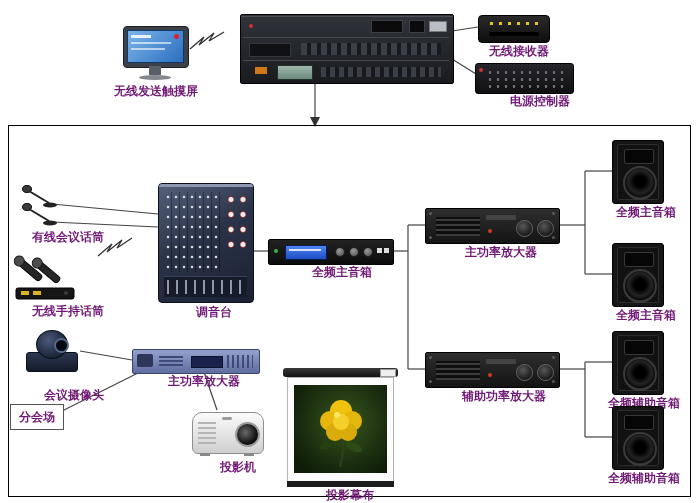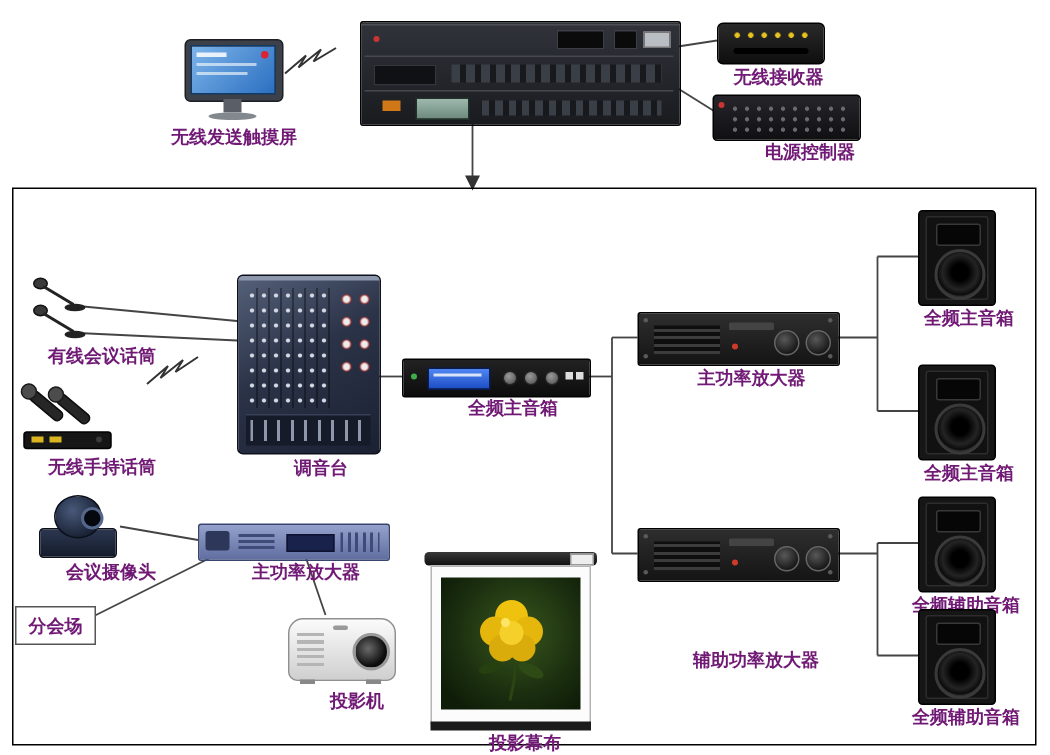--- a/index.html
+++ b/index.html
@@ -112,21 +112,21 @@
   <div class="lbl" style="left:478px;top:94px;width:92px;">电源控制器</div>
 
   <div class="lbl" style="left:14px;top:230px;width:90px;">有线会议话筒</div>
   <div class="lbl" style="left:10px;top:304px;width:94px;">无线手持话筒</div>
 
   <div class="dev" style="left:24px;top:330px;width:56px;height:42px;">
     <div class="part" style="left:2px;top:22px;width:50px;height:18px;background:linear-gradient(#2c3750,#141b2b);border:1px solid #0a0f1a;border-radius:3px;"></div>
     <div class="part" style="left:12px;top:0;width:30px;height:27px;background:radial-gradient(circle at 38% 35%,#49597a,#1a2336 70%);border:1px solid #0a0f1a;border-radius:50%;"></div>
     <div class="part" style="left:30px;top:8px;width:11px;height:11px;background:#05080f;border:2px solid #55678a;border-radius:50%;"></div>
   </div>
-  <div class="lbl" style="left:14px;top:374px;width:90px;">会议摄像头</div>
+  <div class="lbl" style="left:14px;top:388px;width:90px;">会议摄像头</div>
 
   <div class="dev" style="left:10px;top:404px;width:52px;height:24px;border:1px solid #555;background:#fff;display:flex;align-items:center;justify-content:center;">
     <span class="lbl" style="position:static;">分会场</span>
   </div>
 
   <div class="dev" style="left:158px;top:183px;width:94px;height:118px;background:linear-gradient(150deg,#55617a 0%,#2b3348 45%,#1b2133 100%);border:1px solid #0c101c;border-radius:4px;">
     <div class="part" style="left:0;top:0;width:100%;height:3px;background:#8d97ad;border-radius:4px 4px 0 0;"></div>
     <div class="part" style="left:5px;top:8px;width:58px;height:80px;background:radial-gradient(circle,#d3d8e4 1.1px,rgba(255,255,255,.15) 1.5px,transparent 1.9px),repeating-linear-gradient(90deg,transparent 0 7px,rgba(0,0,0,.35) 7px 8px);background-size:8px 10px,auto;"></div>
     <div class="part" style="left:66px;top:8px;width:24px;height:62px;background:radial-gradient(circle,#ececec 2px,#a52f2f 3px,transparent 3.5px);background-size:12px 15px;"></div>
     <div class="part" style="left:5px;top:92px;width:83px;height:20px;background:#161b29;border-top:1px solid #39415a;">
@@ -207,21 +207,21 @@
     <div class="part" style="left:3px;top:3px;width:3px;height:3px;border-radius:50%;background:#5a5a5a;"></div>
     <div class="part" style="left:126px;top:3px;width:3px;height:3px;border-radius:50%;background:#5a5a5a;"></div>
     <div class="part" style="left:3px;top:27px;width:3px;height:3px;border-radius:50%;background:#5a5a5a;"></div>
     <div class="part" style="left:126px;top:27px;width:3px;height:3px;border-radius:50%;background:#5a5a5a;"></div>
     <div class="part" style="left:10px;top:8px;width:44px;height:19px;background:repeating-linear-gradient(0deg,#3c3c3c 0 2px,#0e0e0e 2px 5px);"></div>
     <div class="part" style="left:60px;top:6px;width:30px;height:5px;background:#444;border-radius:1px;"></div>
     <div class="part" style="left:62px;top:20px;width:4px;height:4px;border-radius:50%;background:#cc3a2a;"></div>
     <div class="part" style="left:90px;top:11px;width:15px;height:15px;border-radius:50%;background:radial-gradient(circle at 40% 35%,#585858,#1a1a1a 70%);border:1px solid #666;"></div>
     <div class="part" style="left:111px;top:11px;width:15px;height:15px;border-radius:50%;background:radial-gradient(circle at 40% 35%,#585858,#1a1a1a 70%);border:1px solid #666;"></div>
   </div>
-  <div class="lbl" style="left:440px;top:389px;width:106px;margin-top:44px;">辅助功率放大器</div>
+  <div class="lbl" style="left:440px;top:389px;width:106px;">辅助功率放大器</div>
 
   <div class="dev" style="left:612px;top:140px;width:50px;height:62px;background:#161616;border:1px solid #000;border-radius:3px;">
     <div class="part" style="left:4px;top:3px;width:40px;height:54px;background:#111;border:1px solid #2c2c2c;border-radius:2px;"></div>
     <div class="part" style="left:11px;top:8px;width:28px;height:13px;background:#060606;border:1px solid #383838;border-radius:2px;"></div>
     <div class="part" style="left:10px;top:25px;width:30px;height:30px;border-radius:50%;background:radial-gradient(circle at 50% 45%,#000 25%,#242424 52%,#0b0b0b 68%,#2e2e2e 72%,#0e0e0e 100%);border:2px solid #3a3a3a;"></div>
   </div>
   <div class="lbl" style="left:598px;top:205px;width:78px;">全频主音箱</div>
 
   <div class="dev" style="left:612px;top:243px;width:50px;height:62px;background:#161616;border:1px solid #000;border-radius:3px;">
     <div class="part" style="left:4px;top:3px;width:40px;height:54px;background:#111;border:1px solid #2c2c2c;border-radius:2px;"></div>

